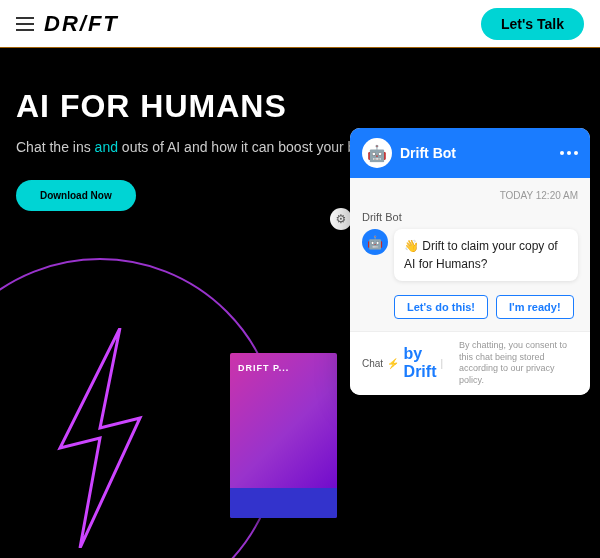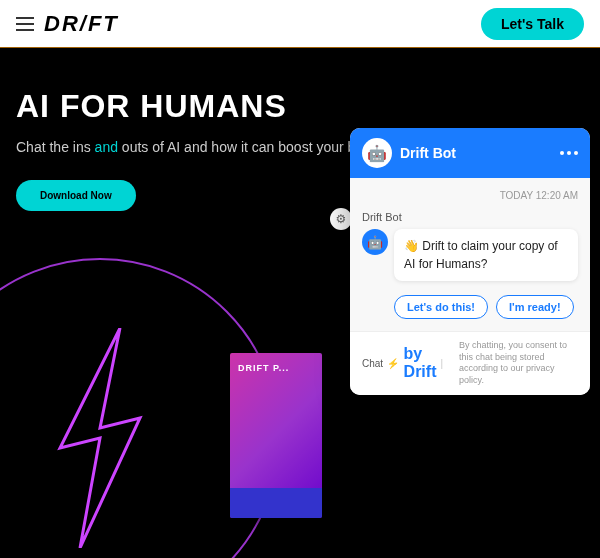--- a/index.html
+++ b/index.html
@@ -111,21 +111,21 @@
     .lightning {
       width: 140px;
       height: 220px;
     }
 
     
     .book-mockup {
       position: absolute;
       bottom: 40px;
       left: 230px;
-      width: 92px;
+      width: 107px;
       height: 165px;
       background: linear-gradient(135deg, #cc33aa 0%, #9933cc 50%, #6600cc 100%);
       border-radius: 2px;
       display: flex;
       flex-direction: column;
       align-items: flex-start;
       padding: 10px 8px;
       box-shadow: 4px 4px 16px rgba(0,0,0,0.5);
     }
     .book-label {
@@ -240,21 +240,21 @@
     }
     .chat-actions {
       display: flex;
       gap: 8px;
       margin-left: 32px;
     }
     .chat-action-btn {
       border: 1.5px solid #1a7cff;
       background: #fff;
       color: #1a7cff;
-      border-radius: 12px;
+      border-radius: 4px;
       padding: 5px 12px;
       font-size: 11px;
       font-weight: 600;
       cursor: pointer;
     }
     .chat-footer {
       background: #fff;
       padding: 8px 12px;
       border-top: 1px solid #eee;
       display: flex;

